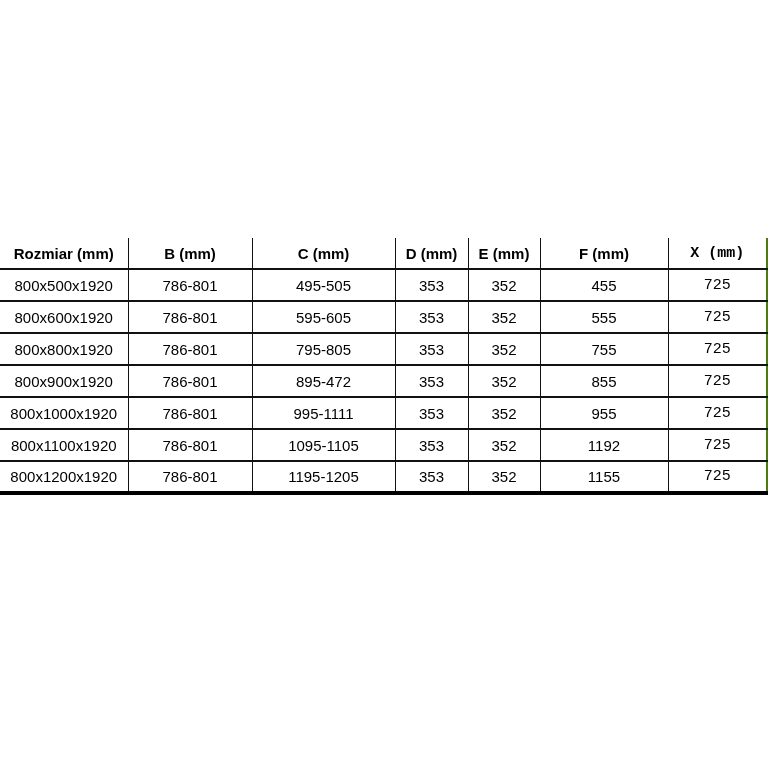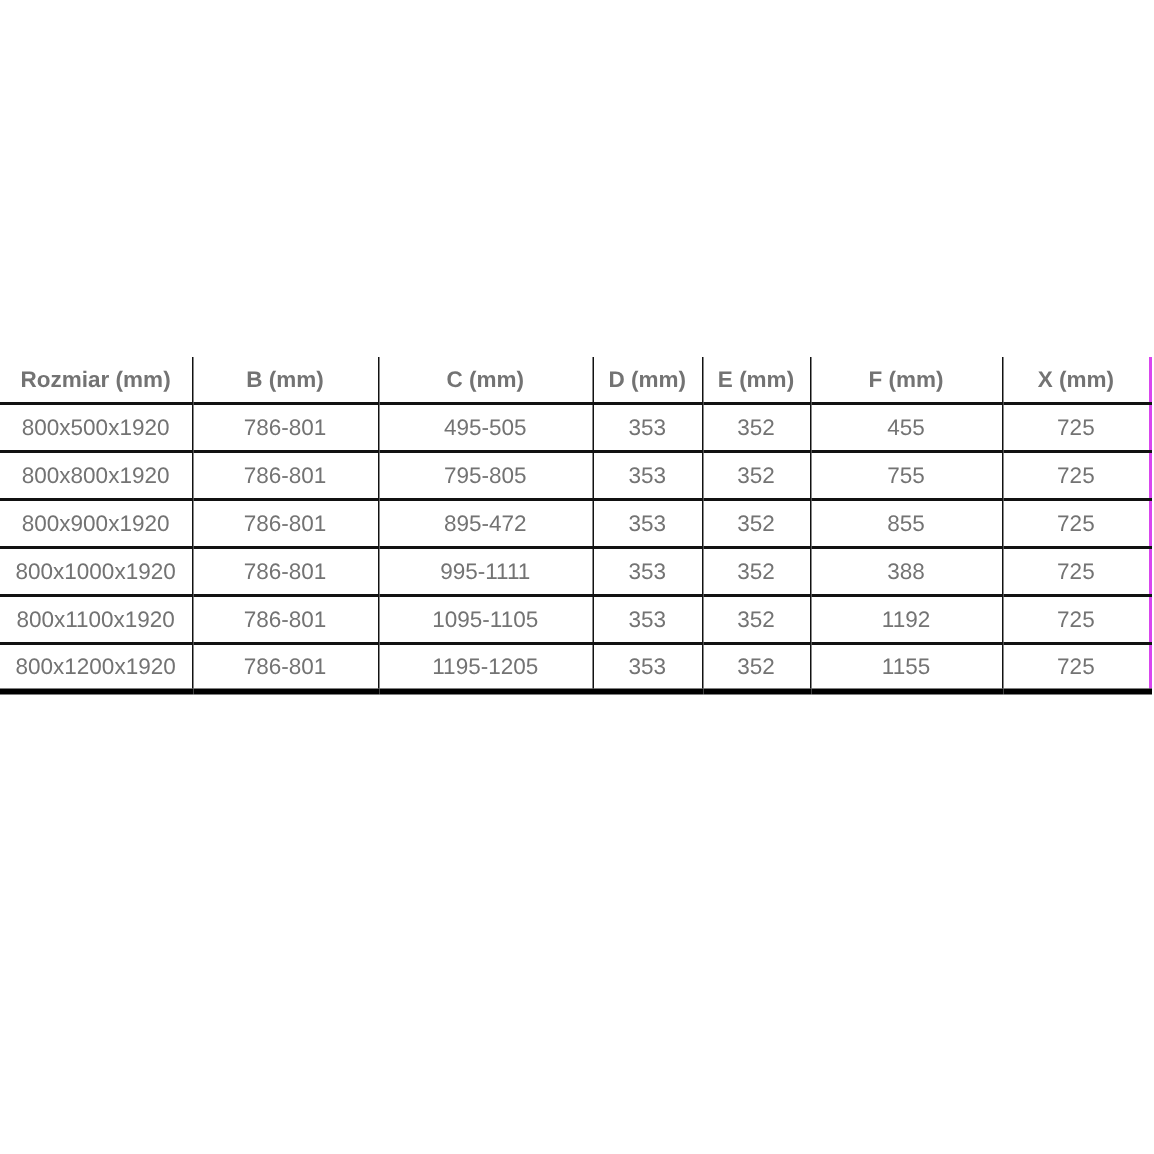--- a/index.html
+++ b/index.html
@@ -7,21 +7,21 @@
     padding: 0;
     background: #ffffff;
   }
   .page {
     position: relative;
     width: 769px;
     height: 769px;
     background: #ffffff;
     overflow: hidden;
     font-family: "Liberation Sans", sans-serif;
-    color: #737373;
+    color: #000000;
   }
   .table-wrap {
     position: absolute;
     top: 238px;
     left: 0;
   }
   table.dims {
     border-collapse: collapse;
     table-layout: fixed;
     width: 767px;
@@ -40,21 +40,22 @@
   }
   table.dims th {
     font-weight: bold;
   }
   table.dims th:first-child,
   table.dims td:first-child {
     border-left: none;
   }
   table.dims th:last-child,
   table.dims td:last-child {
-    border-right: 2px solid #d946ef;
+    border-right: 2px solid #4d7c0f;
+    font-family: Liberation Mono, monospace;
   }
   table.dims thead tr { height: 31px; }
   table.dims tbody tr { height: 32px; }
   table.dims tbody tr:last-child td {
     border-bottom: 4px solid #000000;
   }
 </style>
 </head>
 <body>
 
@@ -85,20 +86,29 @@
         <tr>
           <td>800x500x1920</td>
           <td>786-801</td>
           <td>495-505</td>
           <td>353</td>
           <td>352</td>
           <td>455</td>
           <td>725</td>
         </tr>
         <tr>
+          <td>800x600x1920</td>
+          <td>786-801</td>
+          <td>595-605</td>
+          <td>353</td>
+          <td>352</td>
+          <td>555</td>
+          <td>725</td>
+        </tr>
+        <tr>
           <td>800x800x1920</td>
           <td>786-801</td>
           <td>795-805</td>
           <td>353</td>
           <td>352</td>
           <td>755</td>
           <td>725</td>
         </tr>
         <tr>
           <td>800x900x1920</td>
@@ -108,21 +118,21 @@
           <td>352</td>
           <td>855</td>
           <td>725</td>
         </tr>
         <tr>
           <td>800x1000x1920</td>
           <td>786-801</td>
           <td>995-1111</td>
           <td>353</td>
           <td>352</td>
-          <td>388</td>
+          <td>955</td>
           <td>725</td>
         </tr>
         <tr>
           <td>800x1100x1920</td>
           <td>786-801</td>
           <td>1095-1105</td>
           <td>353</td>
           <td>352</td>
           <td>1192</td>
           <td>725</td>

